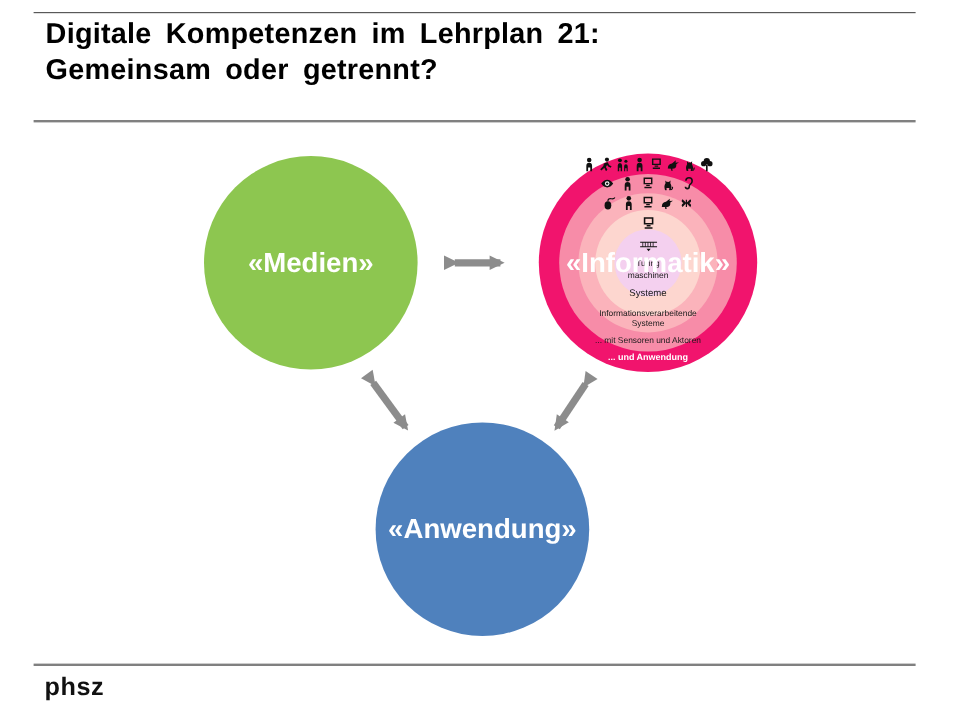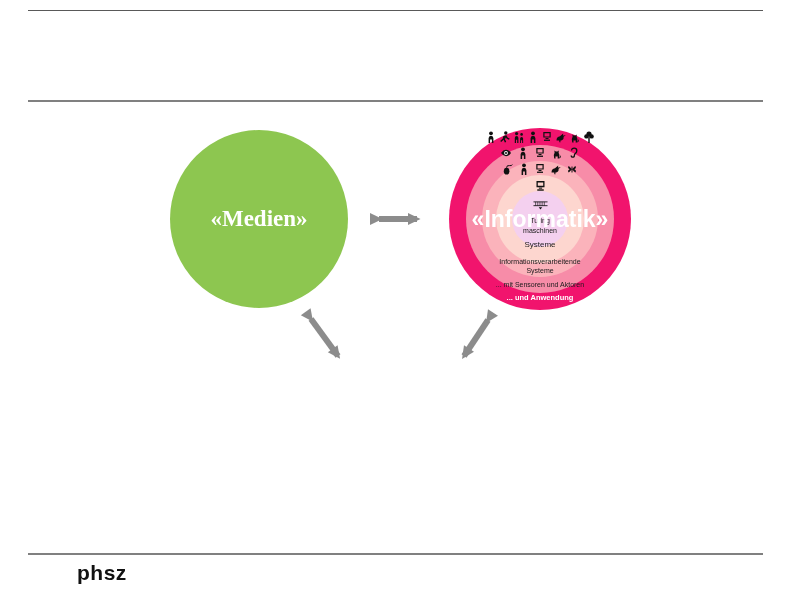--- a/index.html
+++ b/index.html
@@ -12,25 +12,25 @@
   .rule-mid    { top:100px; height:2px; background:#808080; }
   .rule-bottom { top:553px; height:2px; background:#808080; }
 
   .title {
     position:absolute; left:38px; top:14px; color:#000;
     font-size:24px; font-weight:bold; line-height:30px;
     word-spacing:5px; letter-spacing:0.2px;
   }
   .logo {
     position:absolute; left:37px; top:561px; color:#111;
-    font-size:21px; font-weight:bold; letter-spacing:0.5px;margin-left:40px;
+    font-size:21px; font-weight:bold; letter-spacing:0.5px;
   }
 
   .circle { position:absolute; border-radius:50%; }
-  .medien     { left:170px; top:130px; width:178px; height:178px;font-family:Liberation Serif, serif; }
+  .medien     { left:170px; top:130px; width:178px; height:178px; }
   .informatik { left:449px; top:128px; width:182px; height:182px; }
   .anwendung  { left:313px; top:352px; width:178px; height:178px; }
 
   .big-label {
     position:absolute; left:50%; top:50%; transform:translate(-50%,-50%);
     color:#fff; font-weight:bold; font-size:23px; white-space:nowrap; z-index:6;
   }
 
   .ring {
     position:absolute; left:50%; top:50%; transform:translate(-50%,-50%);
@@ -69,20 +69,24 @@
 
   .arrows { position:absolute; left:0; top:0; z-index:3; pointer-events:none; }
 </style>
 </head>
 <body>
 
 <div class="slide">
 
   <div class="rule rule-top"></div>
 
+  <div class="title">
+    <div>Digitale Kompetenzen im Lehrplan 21:</div>
+    <div>Gemeinsam oder getrennt?</div>
+  </div>
 
   <div class="rule rule-mid"></div>
 
   <div class="circle medien" style="background-color: rgb(141, 198, 80);">
     <span class="big-label">«Medien»</span>
   </div>
 
   <div class="circle informatik" style="background-color: rgb(241, 20, 109);">
     <div class="ring ring2" style="background-color: rgb(247, 140, 168);"></div>
     <div class="ring ring3" style="background-color: rgb(251, 179, 187);"></div>
@@ -194,20 +198,23 @@
     <div class="ring-label lbl-turing2">maschinen</div>
     <div class="ring-label lbl-computer">Systeme</div>
     <div class="ring-label lbl-info1">Informationsverarbeitende</div>
     <div class="ring-label lbl-info2">Systeme</div>
     <div class="ring-label lbl-sensoren">... mit Sensoren und Aktoren</div>
     <div class="ring-label lbl-umwelten">... und Anwendung</div>
 
     <span class="big-label">«Informatik»</span>
   </div>
 
+  <div class="circle anwendung" style="background-color: rgb(79, 129, 189);">
+    <span class="big-label">«Anwendung»</span>
+  </div>
 
   <svg class="arrows" width="800" height="600" viewBox="0 0 800 600">
     <defs>
       <marker id="ah" markerUnits="userSpaceOnUse" markerWidth="15" markerHeight="15" refX="10" refY="7.5" orient="auto">
         <path d="M1 1.5 L13.5 7.5 L1 13.5 Z" fill="#8C8C8C"></path>
       </marker>
     </defs>
     <line x1="379" y1="219" x2="417" y2="219" stroke-width="6" marker-start="url(#ah)" marker-end="url(#ah)" stroke="#8C8C8C"></line>
     <line x1="311" y1="319" x2="338" y2="356" stroke-width="6" marker-start="url(#ah)" marker-end="url(#ah)" stroke="#8C8C8C"></line>
     <line x1="488" y1="320" x2="464" y2="356" stroke-width="6" marker-start="url(#ah)" marker-end="url(#ah)" stroke="#8C8C8C"></line>

